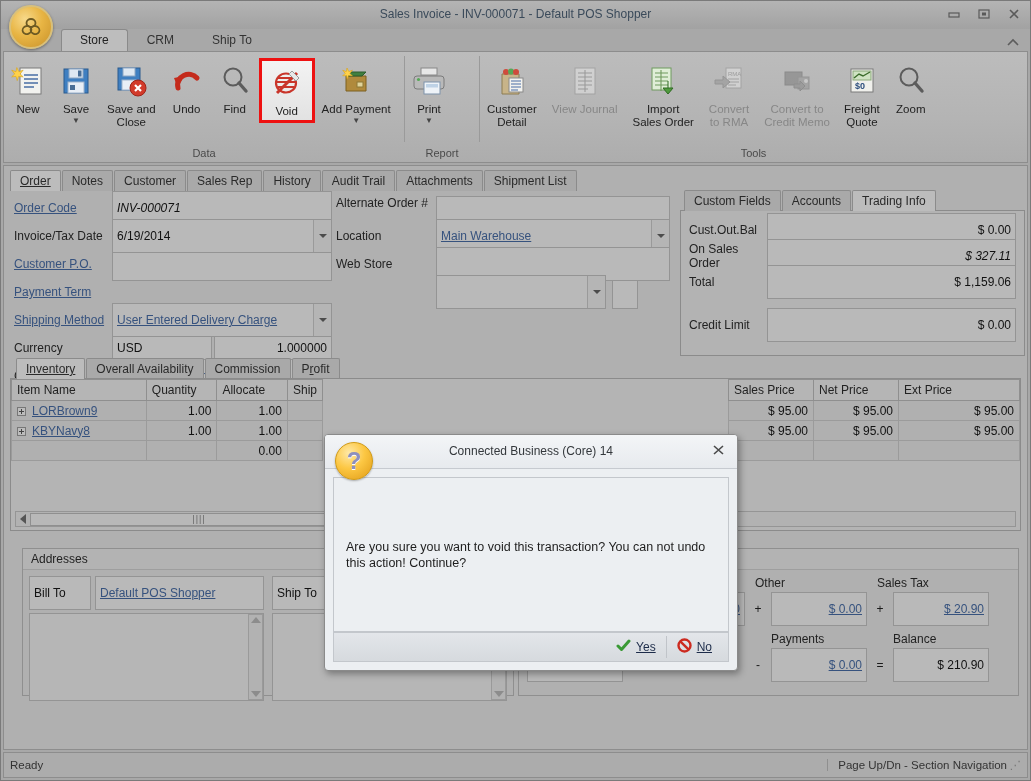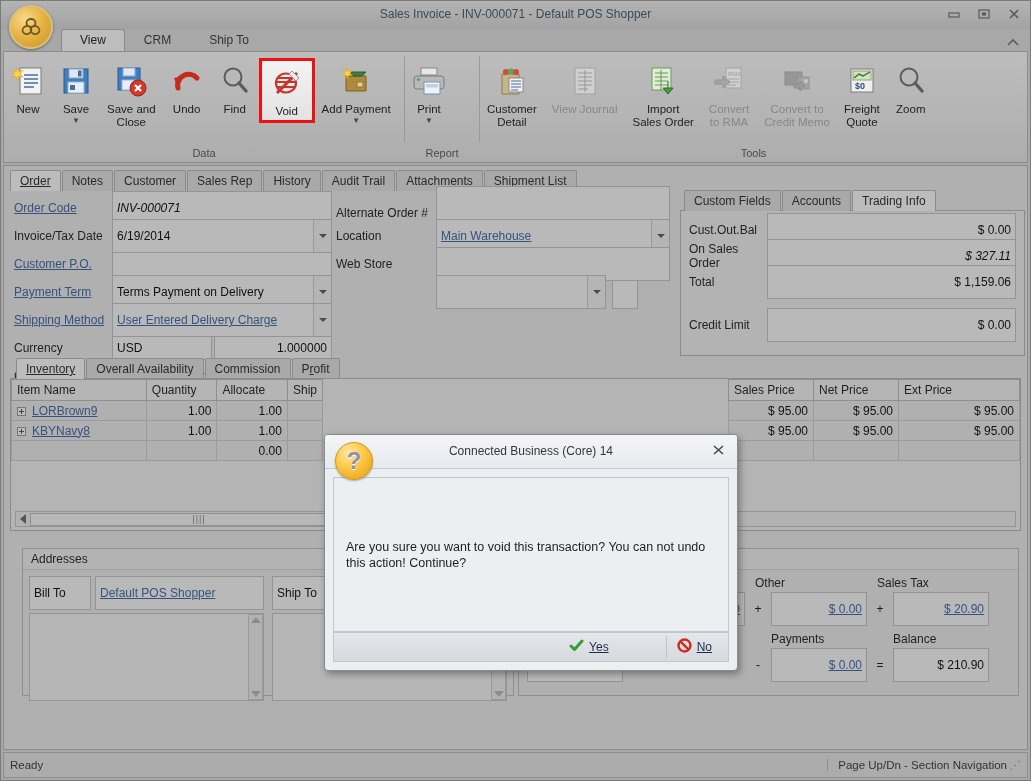--- a/index.html
+++ b/index.html
@@ -205,21 +205,21 @@
   .modal-body {
     flex: 1; margin: 8px 8px 0 8px; background: #eceff2;
     border: 1px solid #c3c7cc; position: relative; padding: 0 12px;
     display: flex; align-items: center;
   }
   .modal-msg { font-size: 12.5px; line-height: 16px; color: #1d1d1d; }
   .modal-footer {
     height: 30px; display: flex; align-items: center; justify-content: flex-end;
     background: linear-gradient(to bottom,#e3e6ea,#d6dade);
     border-top: 1px solid #c3c7cc; margin: 0 8px 8px 8px; padding-right: 6px;
-    border-left: 1px solid #c3c7cc; border-right: 1px solid #c3c7cc; border-bottom: 1px solid #c3c7cc; gap: 47px;
+    border-left: 1px solid #c3c7cc; border-right: 1px solid #c3c7cc; border-bottom: 1px solid #c3c7cc;
   }
   .dlg-btn {
     display: flex; align-items: center; gap: 5px; padding: 2px 10px;
     font-size: 12px; color: #1d2c4a; cursor: pointer;
   }
   .dlg-btn + .dlg-btn { border-left: 1px solid #c0c4c9; }
   .dlg-btn u { text-decoration: underline; }
 </style>
 </head>
 <body>
@@ -251,21 +251,21 @@
   <div class="ribbon-tabs">
     <div class="logo-orb">
       <svg width="26" height="26" viewBox="0 0 26 26">
         <g fill="none" stroke="#6d5a23" stroke-width="1.8">
           <ellipse cx="13" cy="9" rx="4.5" ry="4"></ellipse>
           <ellipse cx="9" cy="16" rx="4.5" ry="4" transform="rotate(-25 9 16)"></ellipse>
           <ellipse cx="17" cy="16" rx="4.5" ry="4" transform="rotate(25 17 16)"></ellipse>
         </g>
       </svg>
     </div>
-    <div class="rtab active">View</div>
+    <div class="rtab active">Store</div>
     <div class="rtab">CRM</div>
     <div class="rtab">Ship To</div>
     <div class="ribbon-collapse">
       <svg width="14" height="9" viewBox="0 0 14 9">
           <path d="M2 7 L7 2 L12 7" stroke="#5d5d5d" stroke-width="1.6" fill="none"></path>
         </svg>
     </div>
   </div>
 
   <div class="ribbon-body">
@@ -520,24 +520,20 @@
             <span>6/19/2014</span>
             <span class="arrow"></span>
           </div>
         </div>
         <div style="display:flex;align-items:center;height:24px;margin-bottom:4px;">
           <div class="fld-label lnk" style="width:98px">Customer P.O.</div>
           <div class="input" style="width:220px"></div>
         </div>
         <div style="display:flex;align-items:center;height:24px;margin-bottom:4px;">
           <div class="fld-label lnk" style="width:98px">Payment Term</div>
-          <div class="input combo" style="width:220px">
-            <span>Terms Payment on Delivery</span>
-            <span class="arrow"></span>
-          </div>
         </div>
         <div style="display:flex;align-items:center;height:24px;margin-bottom:4px;">
           <div class="fld-label lnk" style="width:98px">Shipping Method</div>
           <div class="input combo" style="width:220px">
             <span class="lnk">User Entered Delivery Charge</span>
             <span class="arrow"></span>
           </div>
         </div>
         <div style="display:flex;align-items:center;height:24px;margin-bottom:4px;">
           <div class="fld-label" style="width:98px">Currency</div>
@@ -547,21 +543,21 @@
         <div style="display:flex;align-items:center;height:24px;">
           <div class="fld-label" style="width:98px">Contact</div>
           <div class="input combo" style="width:220px">
             <span class="lnk">Default POS Shopper</span>
             <span class="arrow"></span>
           </div>
         </div>
       </div>
 
       <div style="position:absolute;left:326px;top:5px;width:340px;">
-        <div style="display:flex;align-items:flex-end;height:24px;margin-bottom:4px;">
+        <div style="display:flex;align-items:flex-start;height:24px;margin-bottom:4px;">
           <div class="fld-label" style="width:100px">Alternate Order #</div>
           <div class="input" style="width:234px"></div>
         </div>
         <div style="display:flex;align-items:center;height:24px;margin-bottom:4px;">
           <div class="fld-label" style="width:100px">Location</div>
           <div class="input combo" style="width:234px">
             <span class="lnk">Main Warehouse</span>
             <span class="arrow"></span>
           </div>
         </div>

